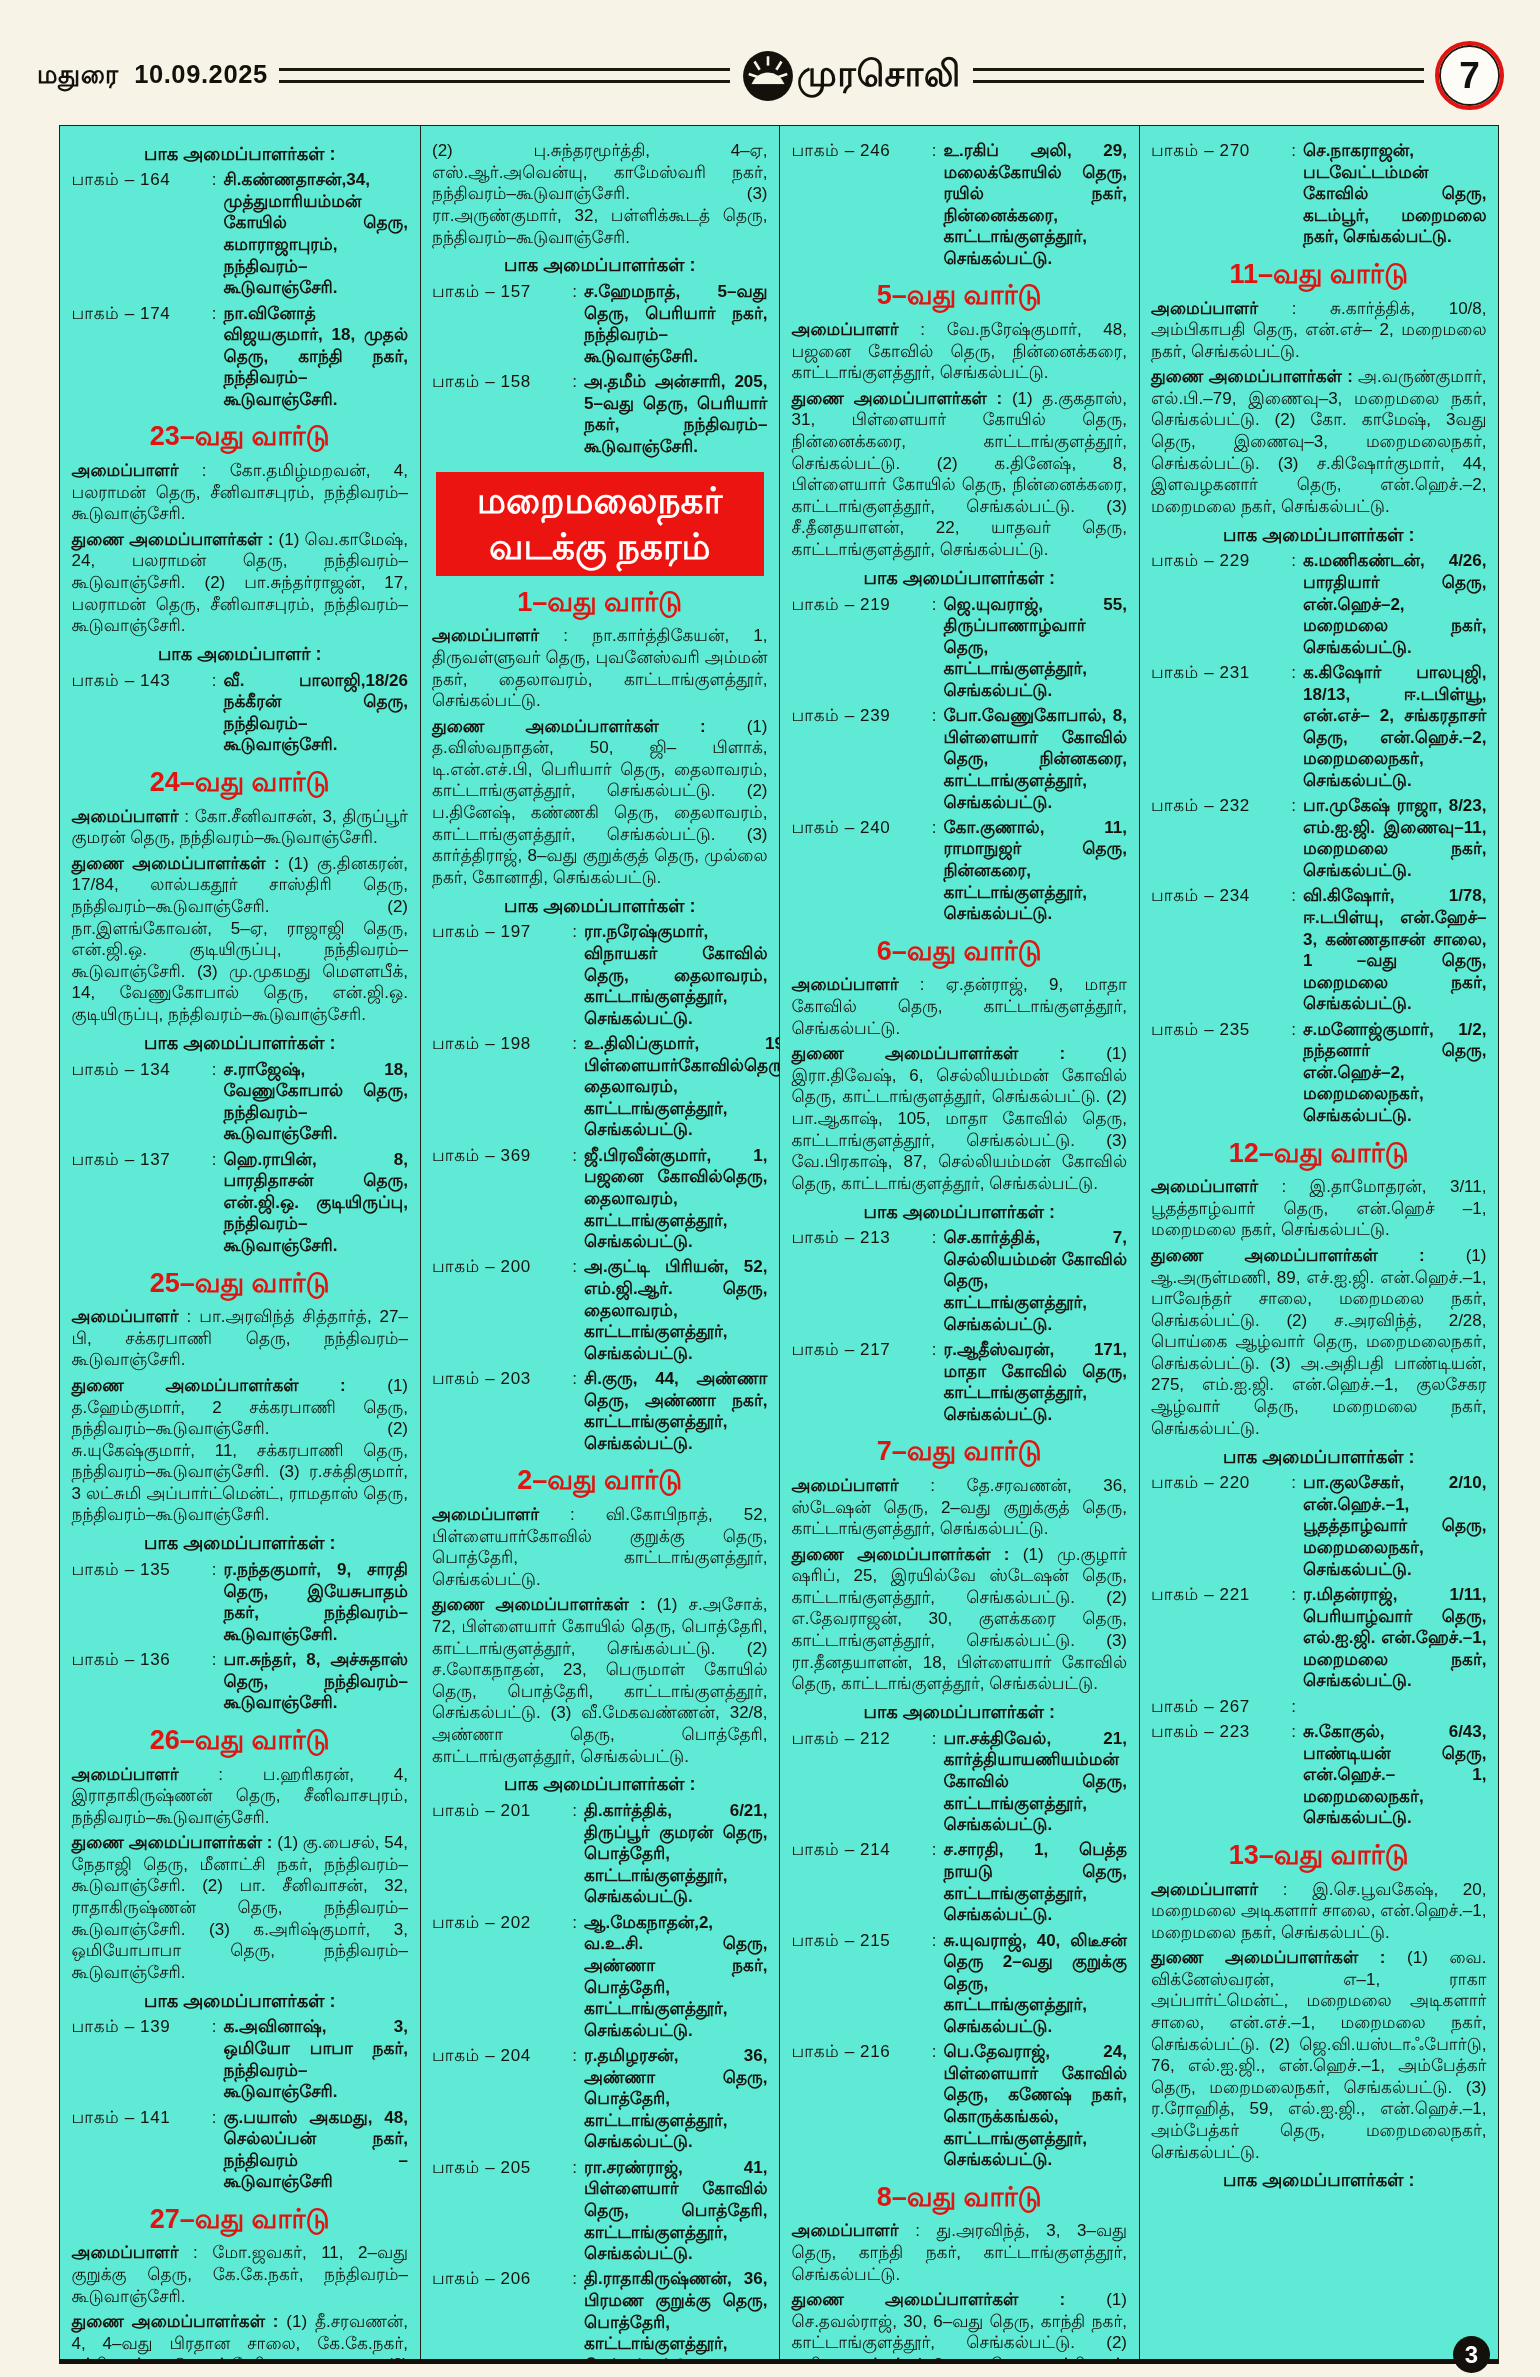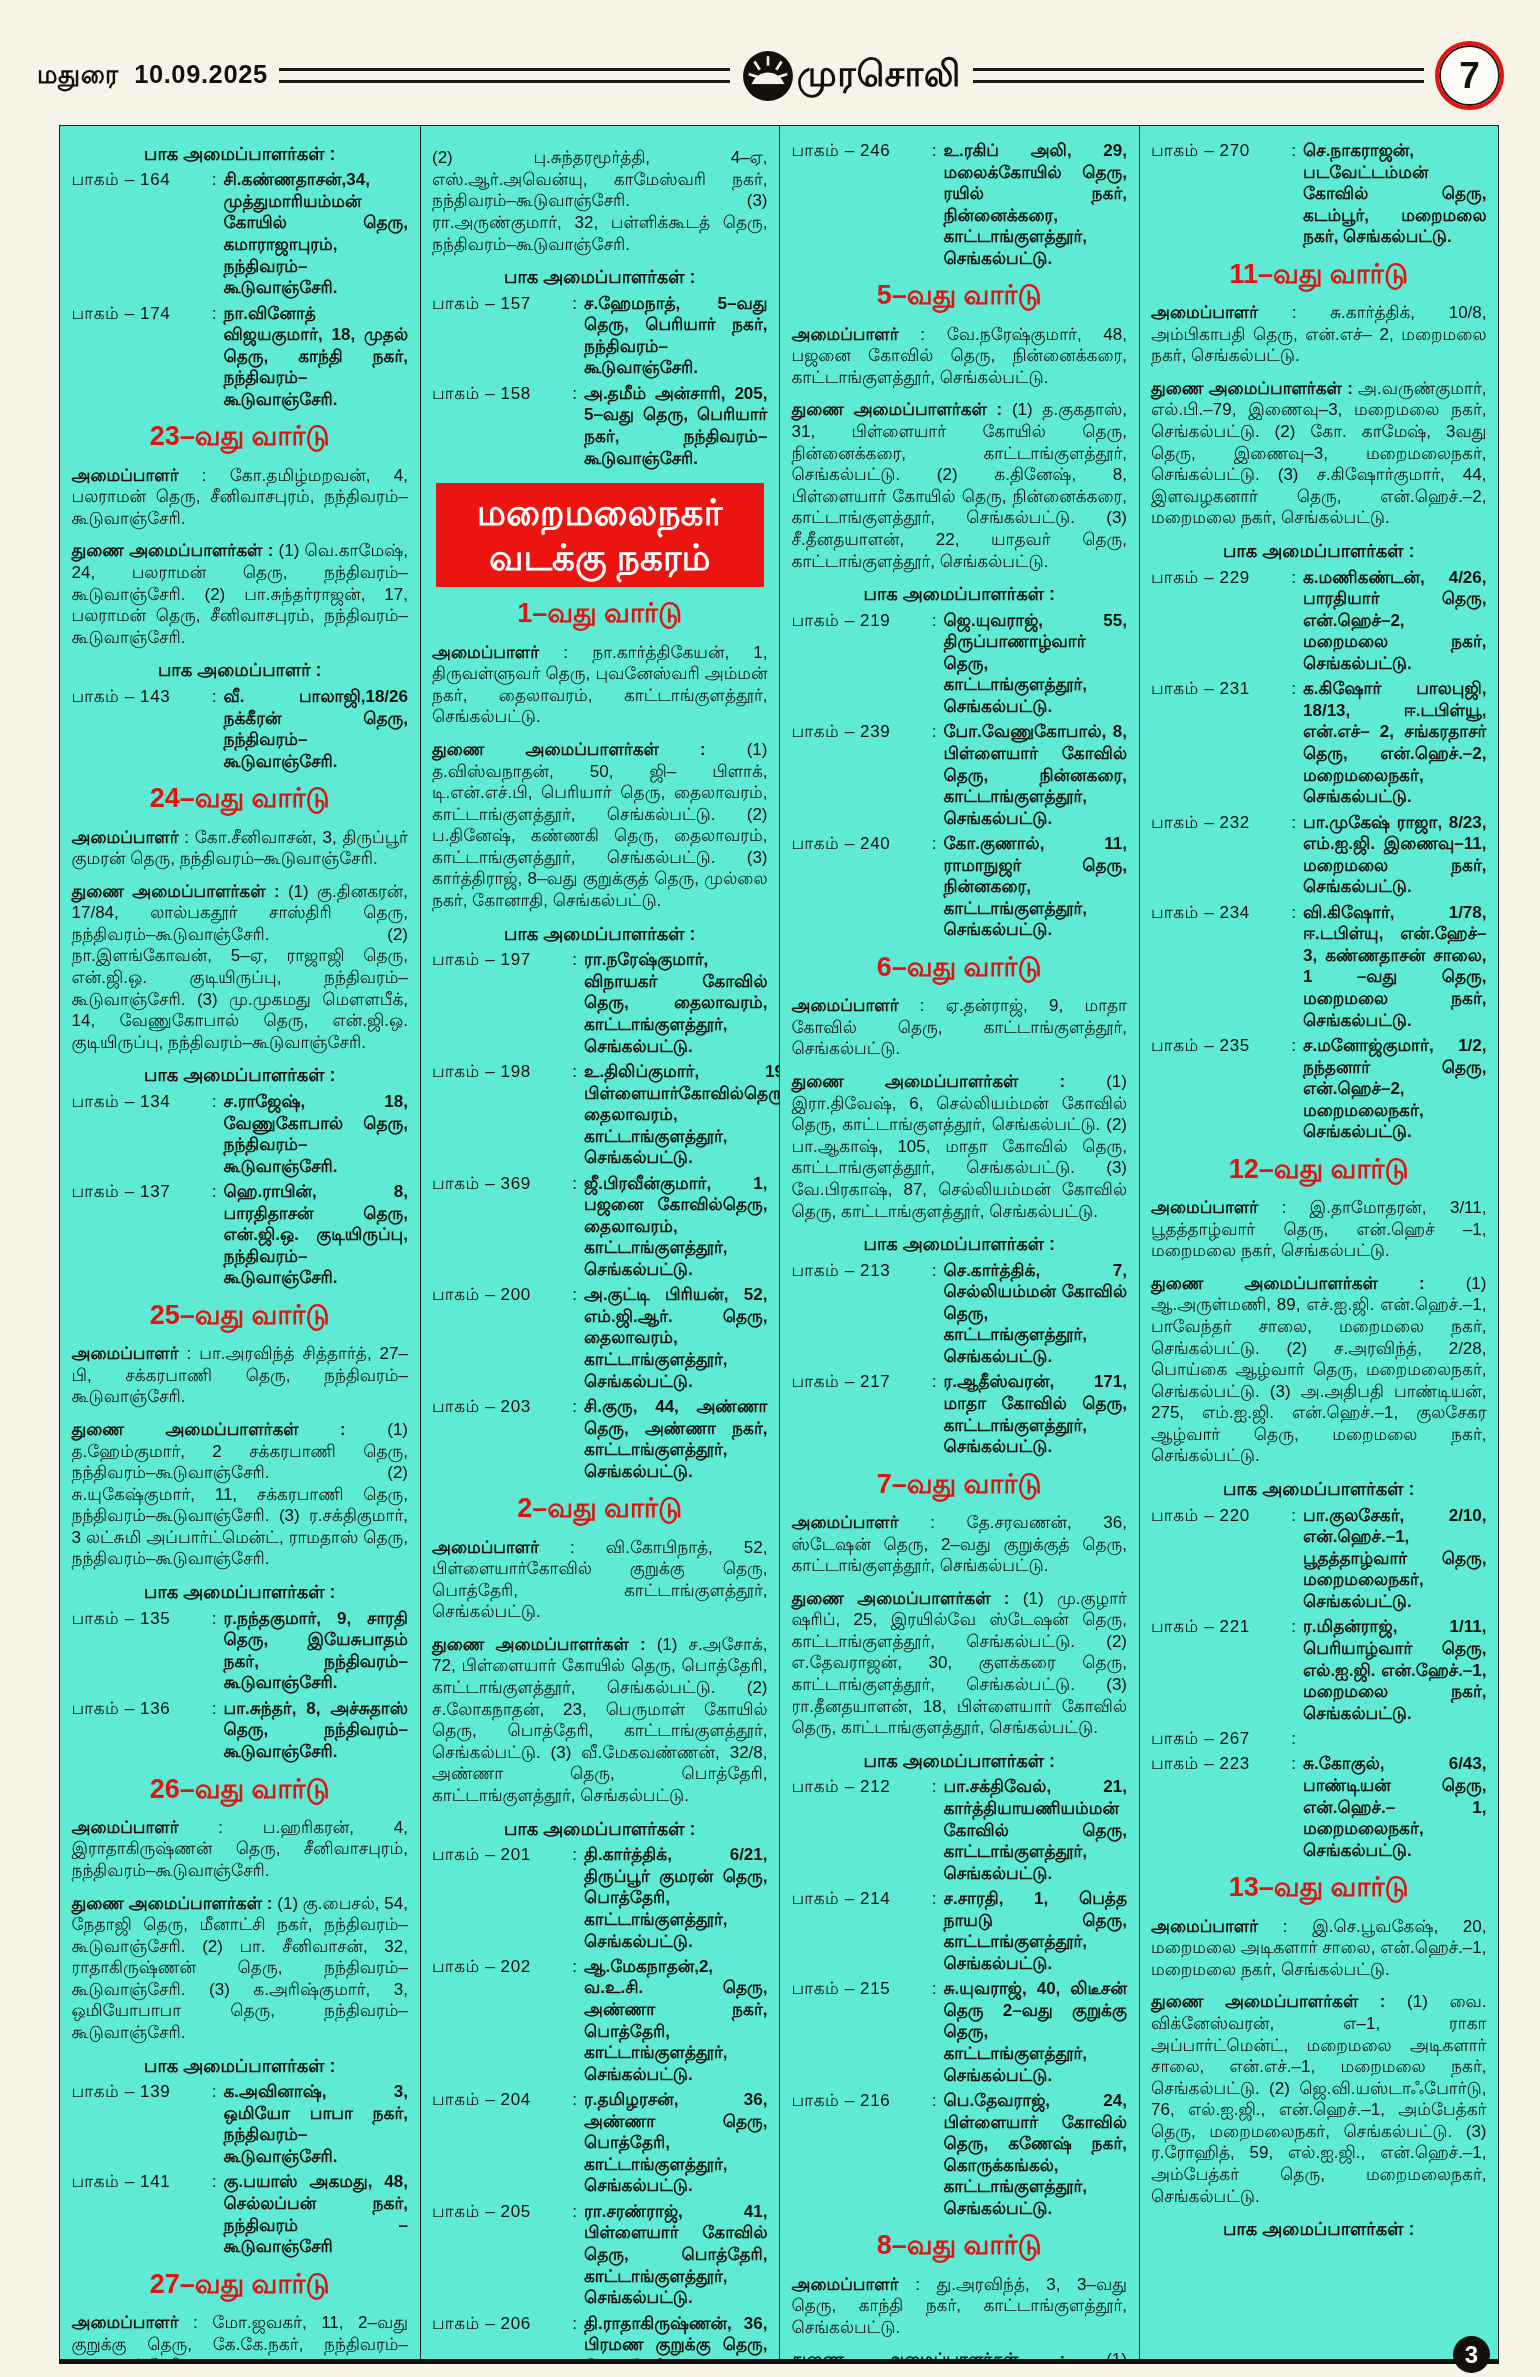--- a/index.html
+++ b/index.html
@@ -14,21 +14,21 @@
   .mast .name{font-weight:bold;font-size:36px;color:#14100c;letter-spacing:0.6px;}
   .pgcircle{width:61px;height:61px;border:4.5px solid #e01410;border-radius:50%;background:#fdfcf6;
             display:flex;align-items:center;justify-content:center;font-size:37px;font-weight:bold;
             color:#111;box-shadow:0 0 0 1.9px #1b1812 inset;}
   
   .box{position:absolute;top:125px;left:59px;right:42px;bottom:12.8px;
        border:1.9px solid #242018;border-bottom:5.1px solid #14100c;background:#5eead4;
        display:grid;grid-template-columns:1fr 1fr 1fr 1fr;}
   .col{padding:10.2px 11.5px 6.4px 11.5px;overflow:hidden;color:#16120c;font-size:17px;line-height:1.27;}
   .col + .col{border-left:1.9px solid #242018;}
-  p{margin:11px 0;text-align:justify;}
+  p{margin:4px 0;text-align:justify;}
   .sub{font-weight:bold;text-align:center;font-size:18px;margin:6.4px 0 3.8px;}
   .ward{color:#e01410;font-weight:bold;text-align:center;font-size:27px;margin:9px 0 6.4px;}
   .secbox{background:#ec1410;color:#ffffff;font-weight:bold;text-align:center;font-size:36px;
           padding:6.4px 3.8px;margin:14px 3.8px 9px;}
   .entry{display:flex;margin:3.8px 0;}
   .entry .num{flex:0 0 133px;white-space:nowrap;letter-spacing:0.6px;}
   .entry .cln{flex:0 0 19px;text-align:center;}
   .entry .etext{flex:1;text-align:justify;font-weight:bold;}
   b.lead{font-weight:bold;}
   

